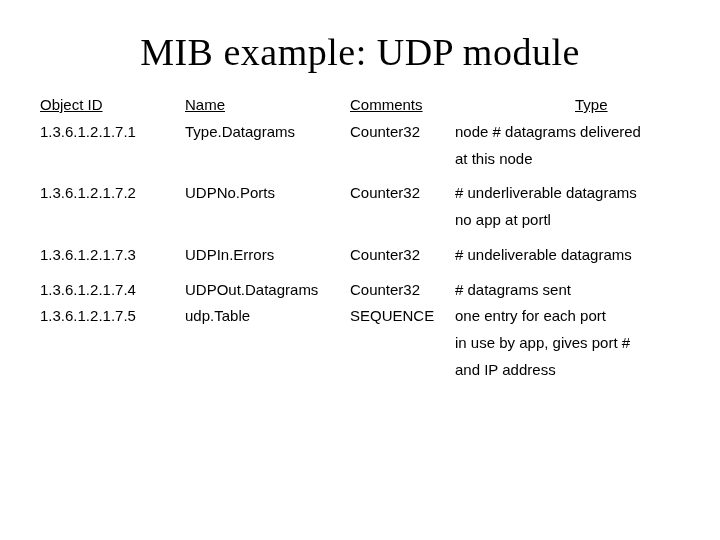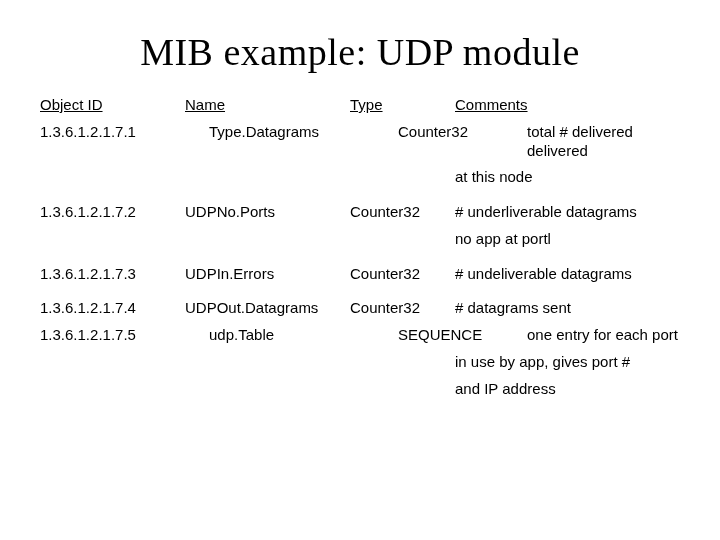--- a/index.html
+++ b/index.html
@@ -41,43 +41,43 @@
   }
   .c-oid   { width: 145px; flex: none; }
   .c-name  { width: 165px; flex: none; }
   .c-type  { width: 105px; flex: none; }
   .c-comm  { flex: 1; }
   .cont-row .c-comm {
     margin-left: 415px; 
     flex: 1;
   }
   .gap-before { margin-top: 16px; justify-content: space-between; }
-  .small-gap { margin-top: 8px; gap: 24px; }
+  .small-gap { margin-top: 8px; }
 </style>
 </head>
 <body>
 
 <div class="slide">
 
   <div class="title">MIB example: UDP module</div>
 
   <div class="table">
 
     <div class="row header">
       <div class="cell c-oid">Object ID</div>
       <div class="cell c-name">Name</div>
+      <div class="cell c-comm">Comments</div>
       <div class="cell c-type">Type</div>
-      <div class="cell c-comm">Comments</div>
     </div>
 
     <div class="row small-gap">
       <div class="cell c-oid">1.3.6.1.2.1.7.1</div>
       <div class="cell c-name">Type.Datagrams</div>
       <div class="cell c-type">Counter32</div>
-      <div class="cell c-comm">total # delivered delivered</div>
+      <div class="cell c-comm">node # datagrams delivered</div>
     </div>
     <div class="row cont-row small-gap">
       <div class="c-comm">at this node</div>
     </div>
 
     <div class="row gap-before">
       <div class="cell c-oid">1.3.6.1.2.1.7.2</div>
       <div class="cell c-name">UDPNo.Ports</div>
       <div class="cell c-type">Counter32</div>
       <div class="cell c-comm"># underliverable datagrams</div>

